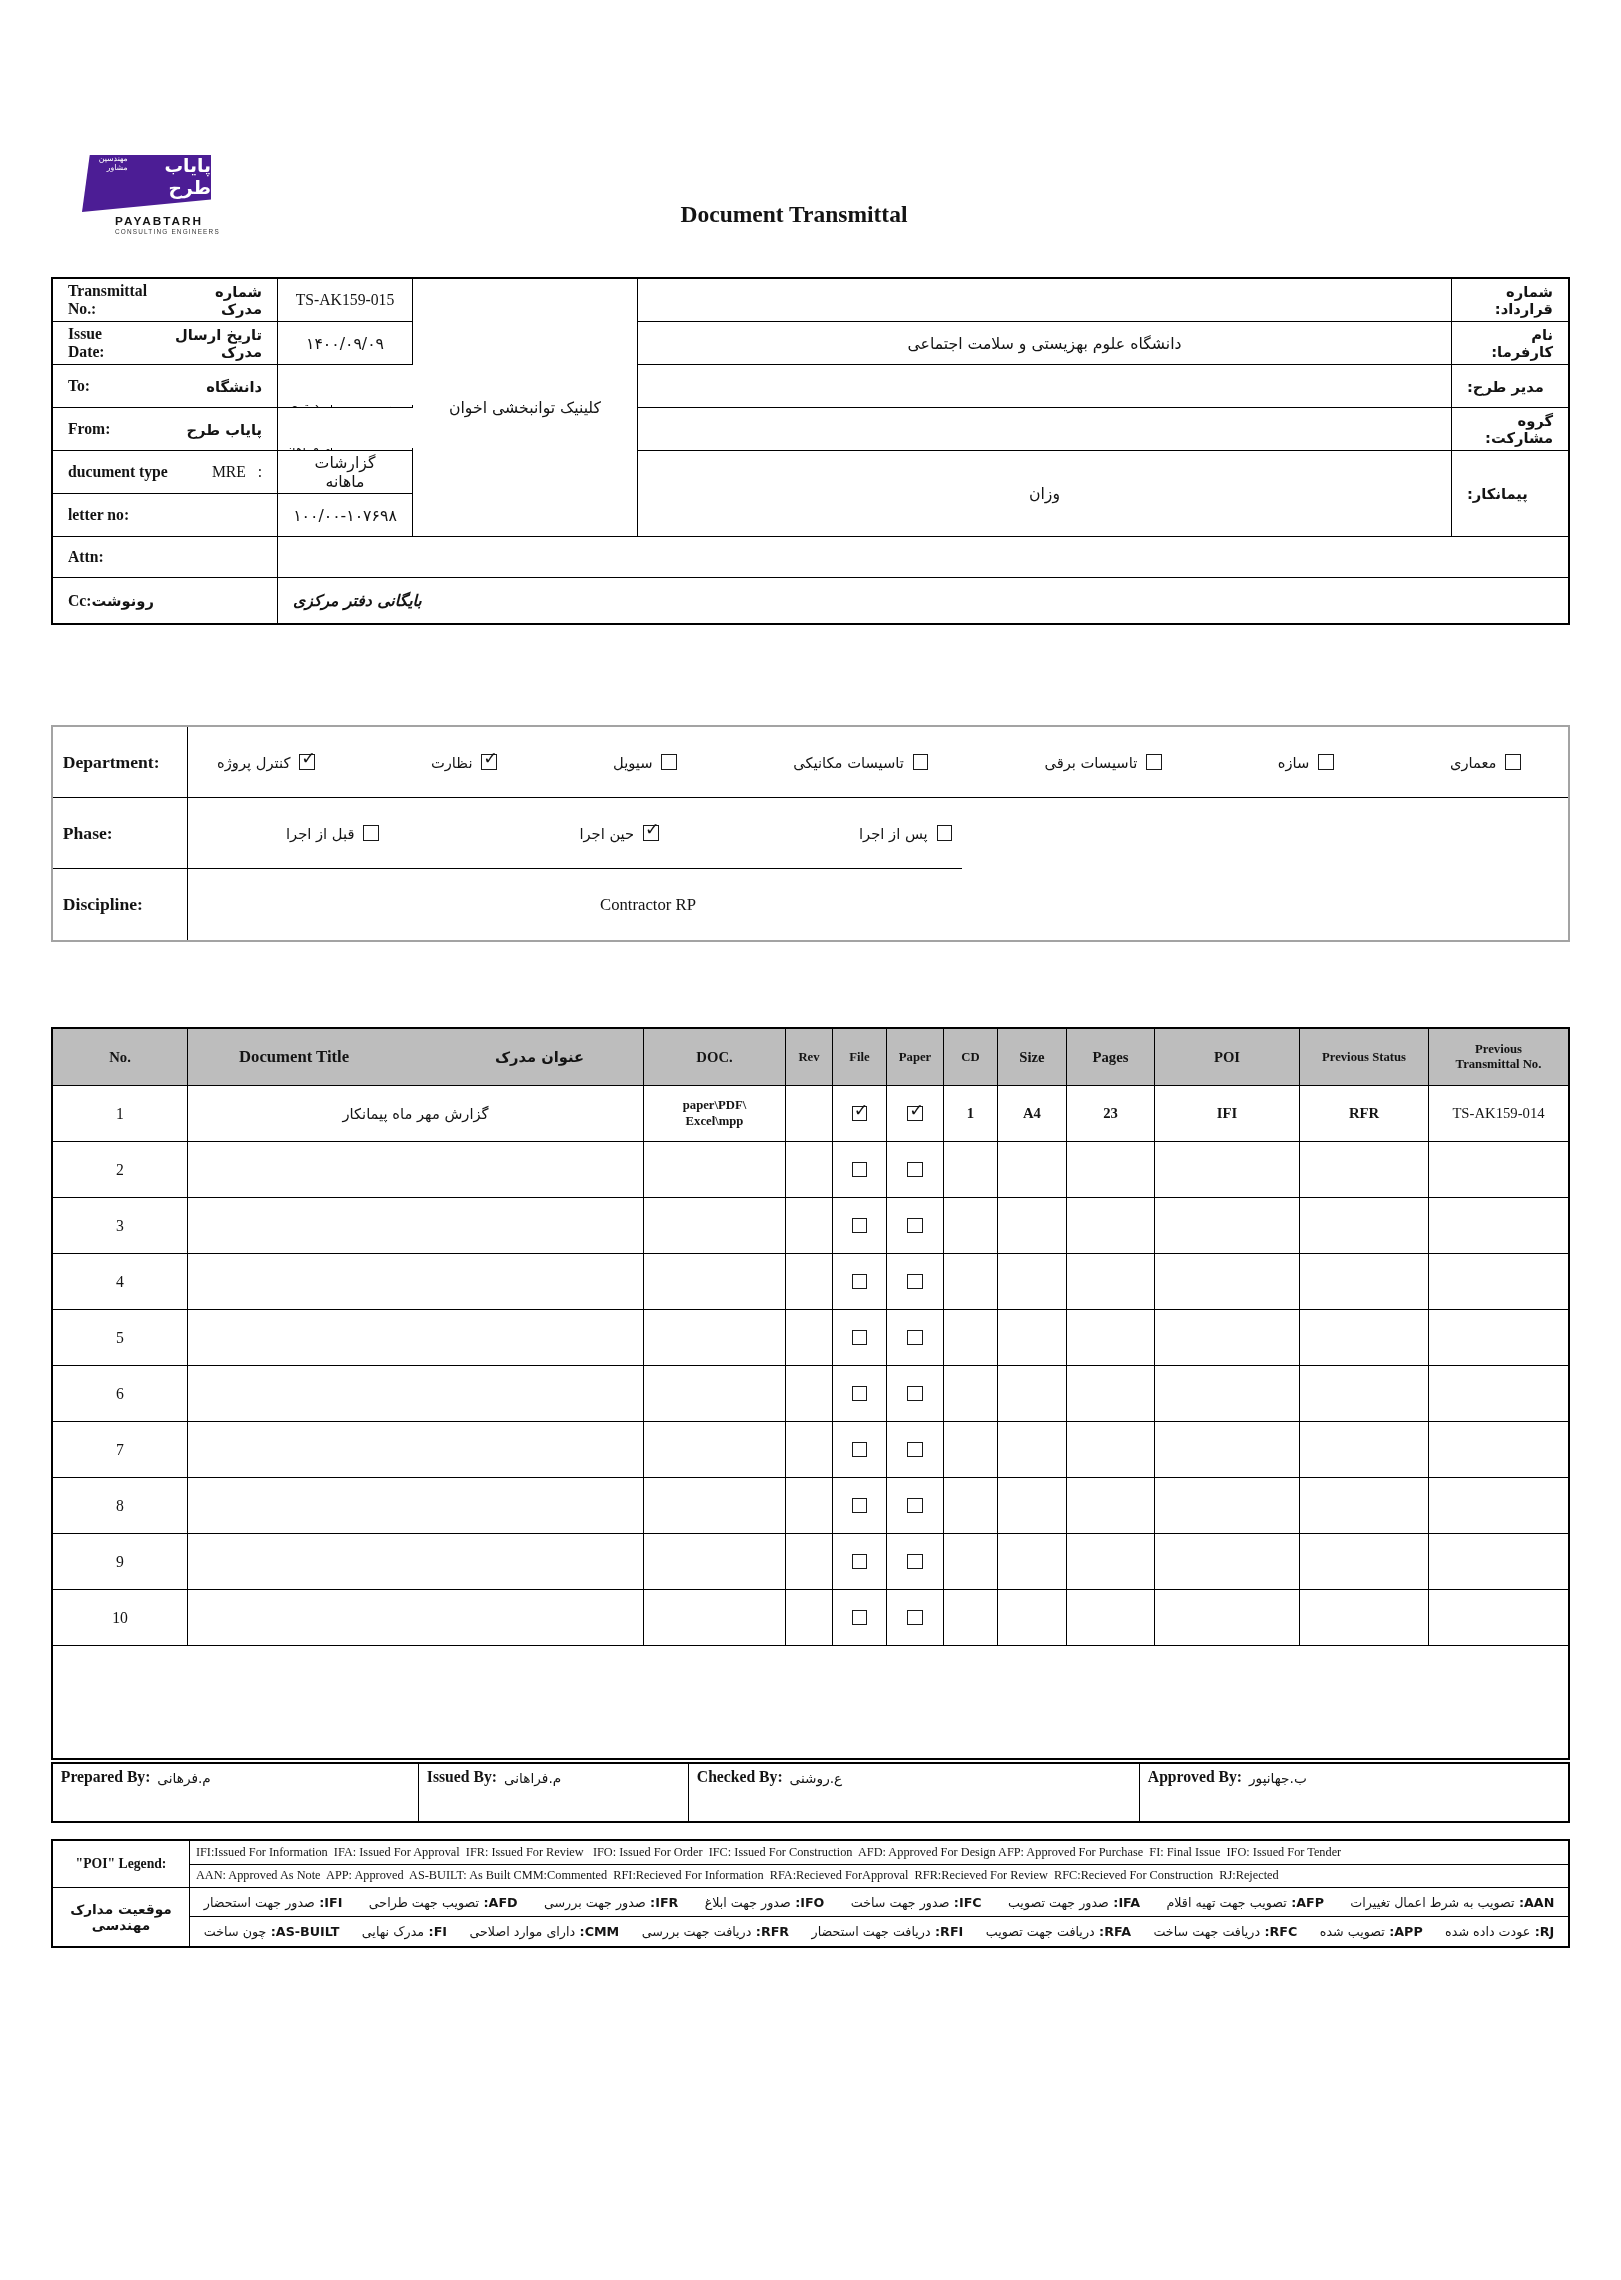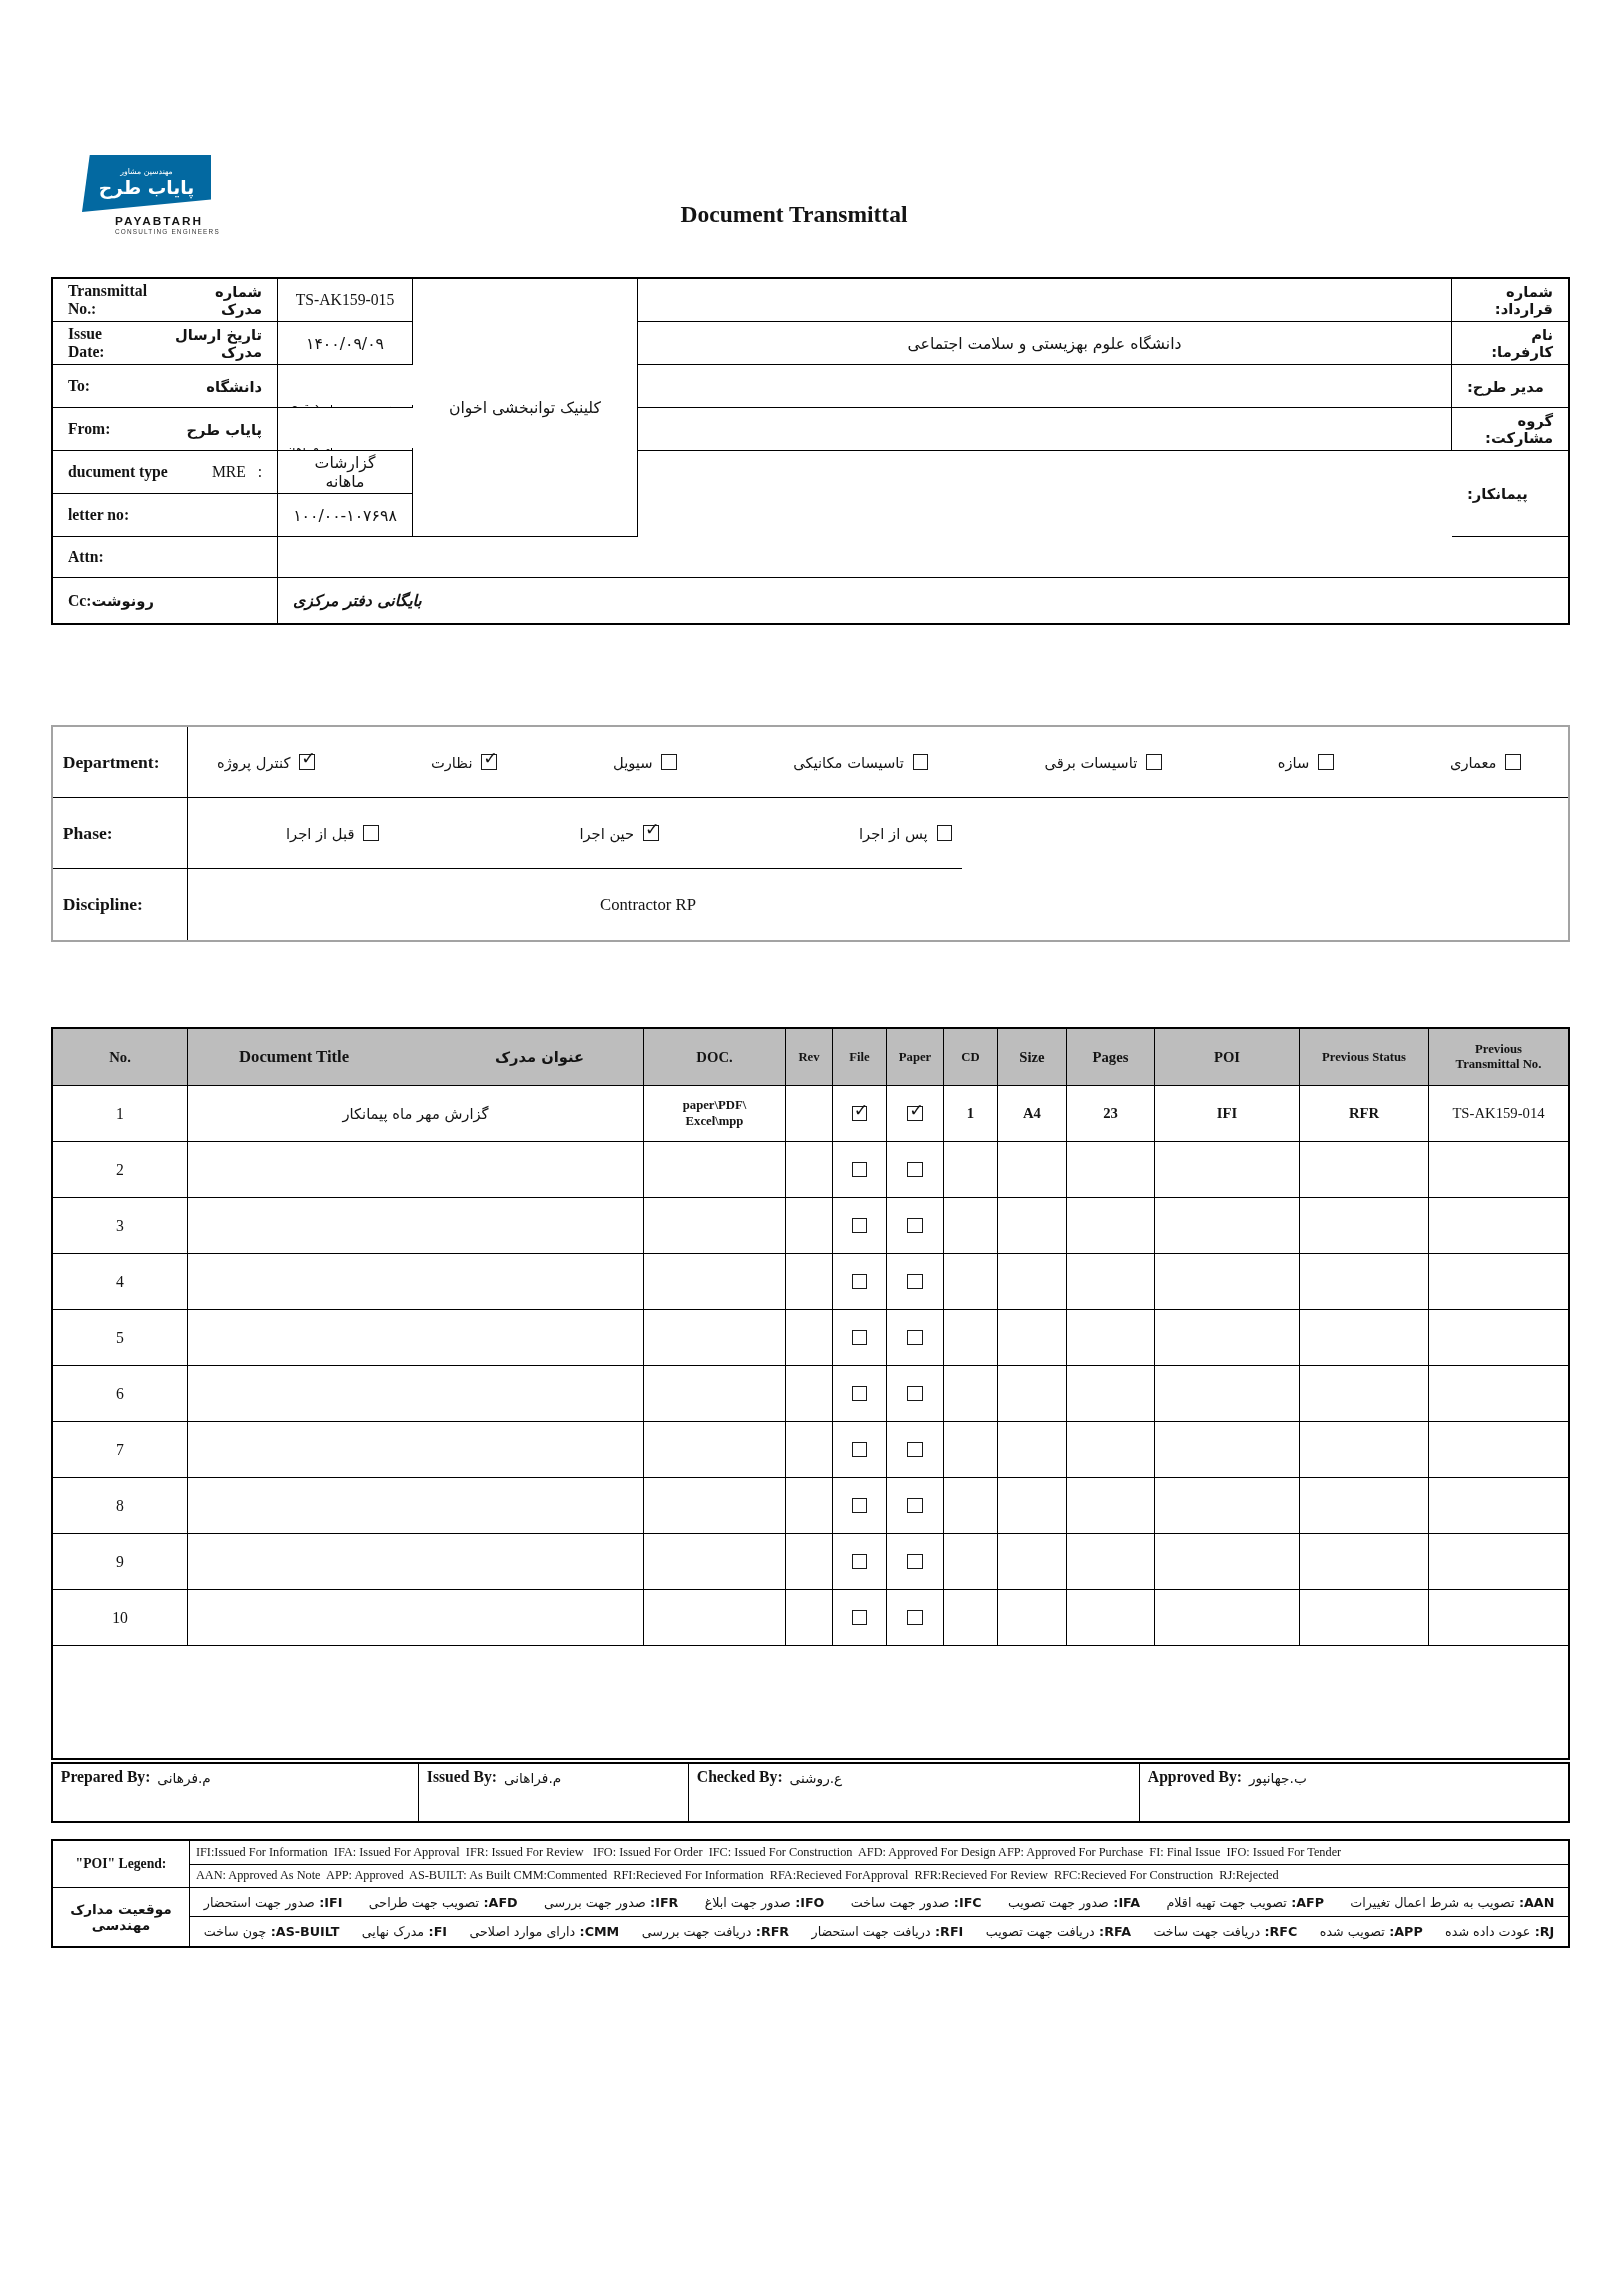--- a/index.html
+++ b/index.html
@@ -9,23 +9,23 @@
   .b{font-weight:bold;}
   .cell{border-right:1px solid #000;border-bottom:1px solid #000;box-sizing:border-box;
         display:flex;align-items:center;overflow:hidden;}
   .no-br{border-right:none!important;}
   .no-bb{border-bottom:none!important;}
   .center{justify-content:center;text-align:center;}
   .right{justify-content:flex-end;}
 
   
   .logo-wrap{position:absolute;left:82px;top:155px;width:147px;height:98px;}
-  .logo-black{position:relative;width:129px;height:57px;background:#0369a1;
-              clip-path:polygon(6% 0,100% 0,100% 78%,0 100%);display:flex;flex-direction:column;
-              align-items:center;justify-content:center;}
+  .logo-black{position:relative;width:129px;height:57px;background:#4c1d95;
+              clip-path:polygon(6% 0,100% 0,100% 78%,0 100%);display:flex;flex-direction:row;
+              justify-content:center;}
   .logo-tag{color:#fff;font-size:7.8px;line-height:8.8px;}
   .logo-brand{color:#fff;font-size:18.6px;font-weight:bold;line-height:21.6px;}
   .logo-en{margin-top:2.9px;margin-left:33px;font-family:"Liberation Sans","DejaVu Sans",sans-serif;}
   .logo-en .nm{font-size:11.8px;font-weight:bold;letter-spacing:2px;line-height:12.7px;}
   .logo-en .sub{font-size:6.4px;letter-spacing:1.2px;color:#333;line-height:7.8px;}
   .page-title{position:absolute;left:0;top:201px;width:1588px;text-align:center;
               font-size:23.5px;font-weight:bold;}
 
   
   .info-grid{position:absolute;left:51px;top:277px;width:1519px;display:grid;
@@ -153,20 +153,21 @@
       <span class="rl fa" dir="rtl">مدیر پروژه اجرایی:</span>
     </div>
     <div class="cell" style="grid-area:4/4/5/5"></div>
     <div class="cell rlab fa b no-br" dir="rtl" style="grid-area:4/5/5/6">گروه مشارکت:</div>
 
     <div class="cell lblpair" style="grid-area:5/1/6/2">
       <span class="b">ducument type</span>
       <span style="white-space:pre">MRE   :</span>
     </div>
     <div class="cell center fa" dir="rtl" style="grid-area:5/2/6/3">گزارشات ماهانه</div>
+    <div class="cell center fa" dir="rtl" style="grid-area:5/4/7/5">وزان</div>
     <div class="cell rlab fa b no-br" dir="rtl" style="grid-area:5/5/7/6">پیمانکار:</div>
 
     <div class="cell" style="grid-area:6/1/7/2">
       <span class="b"></span>
         <span class="b">letter no:</span>
     </div>
     <div class="cell center fa" dir="rtl" style="grid-area:6/2/7/3">۱۰۰/۰۰-۱۰۷۶۹۸</div>
 
     <div class="cell" style="grid-area:7/1/8/2">
       <span class="b">Attn:</span>

